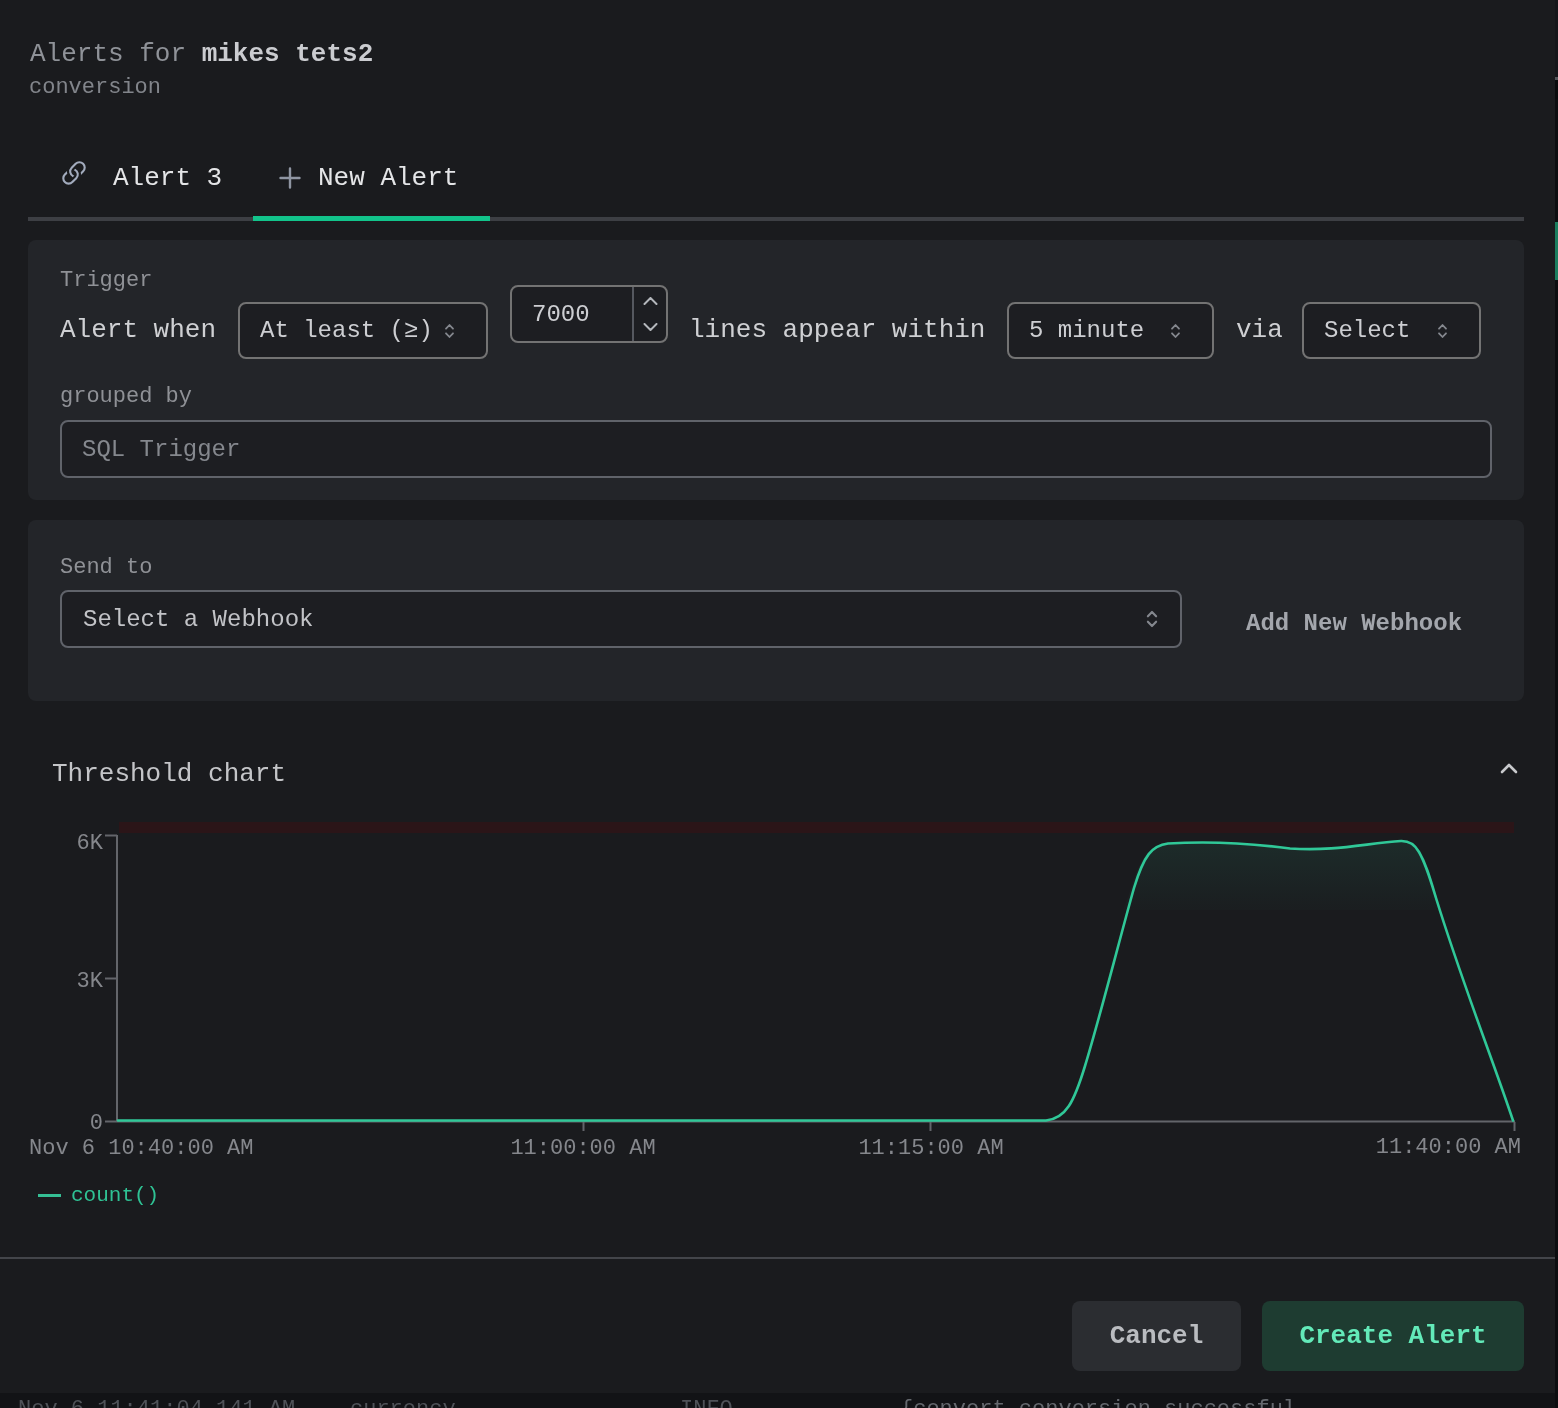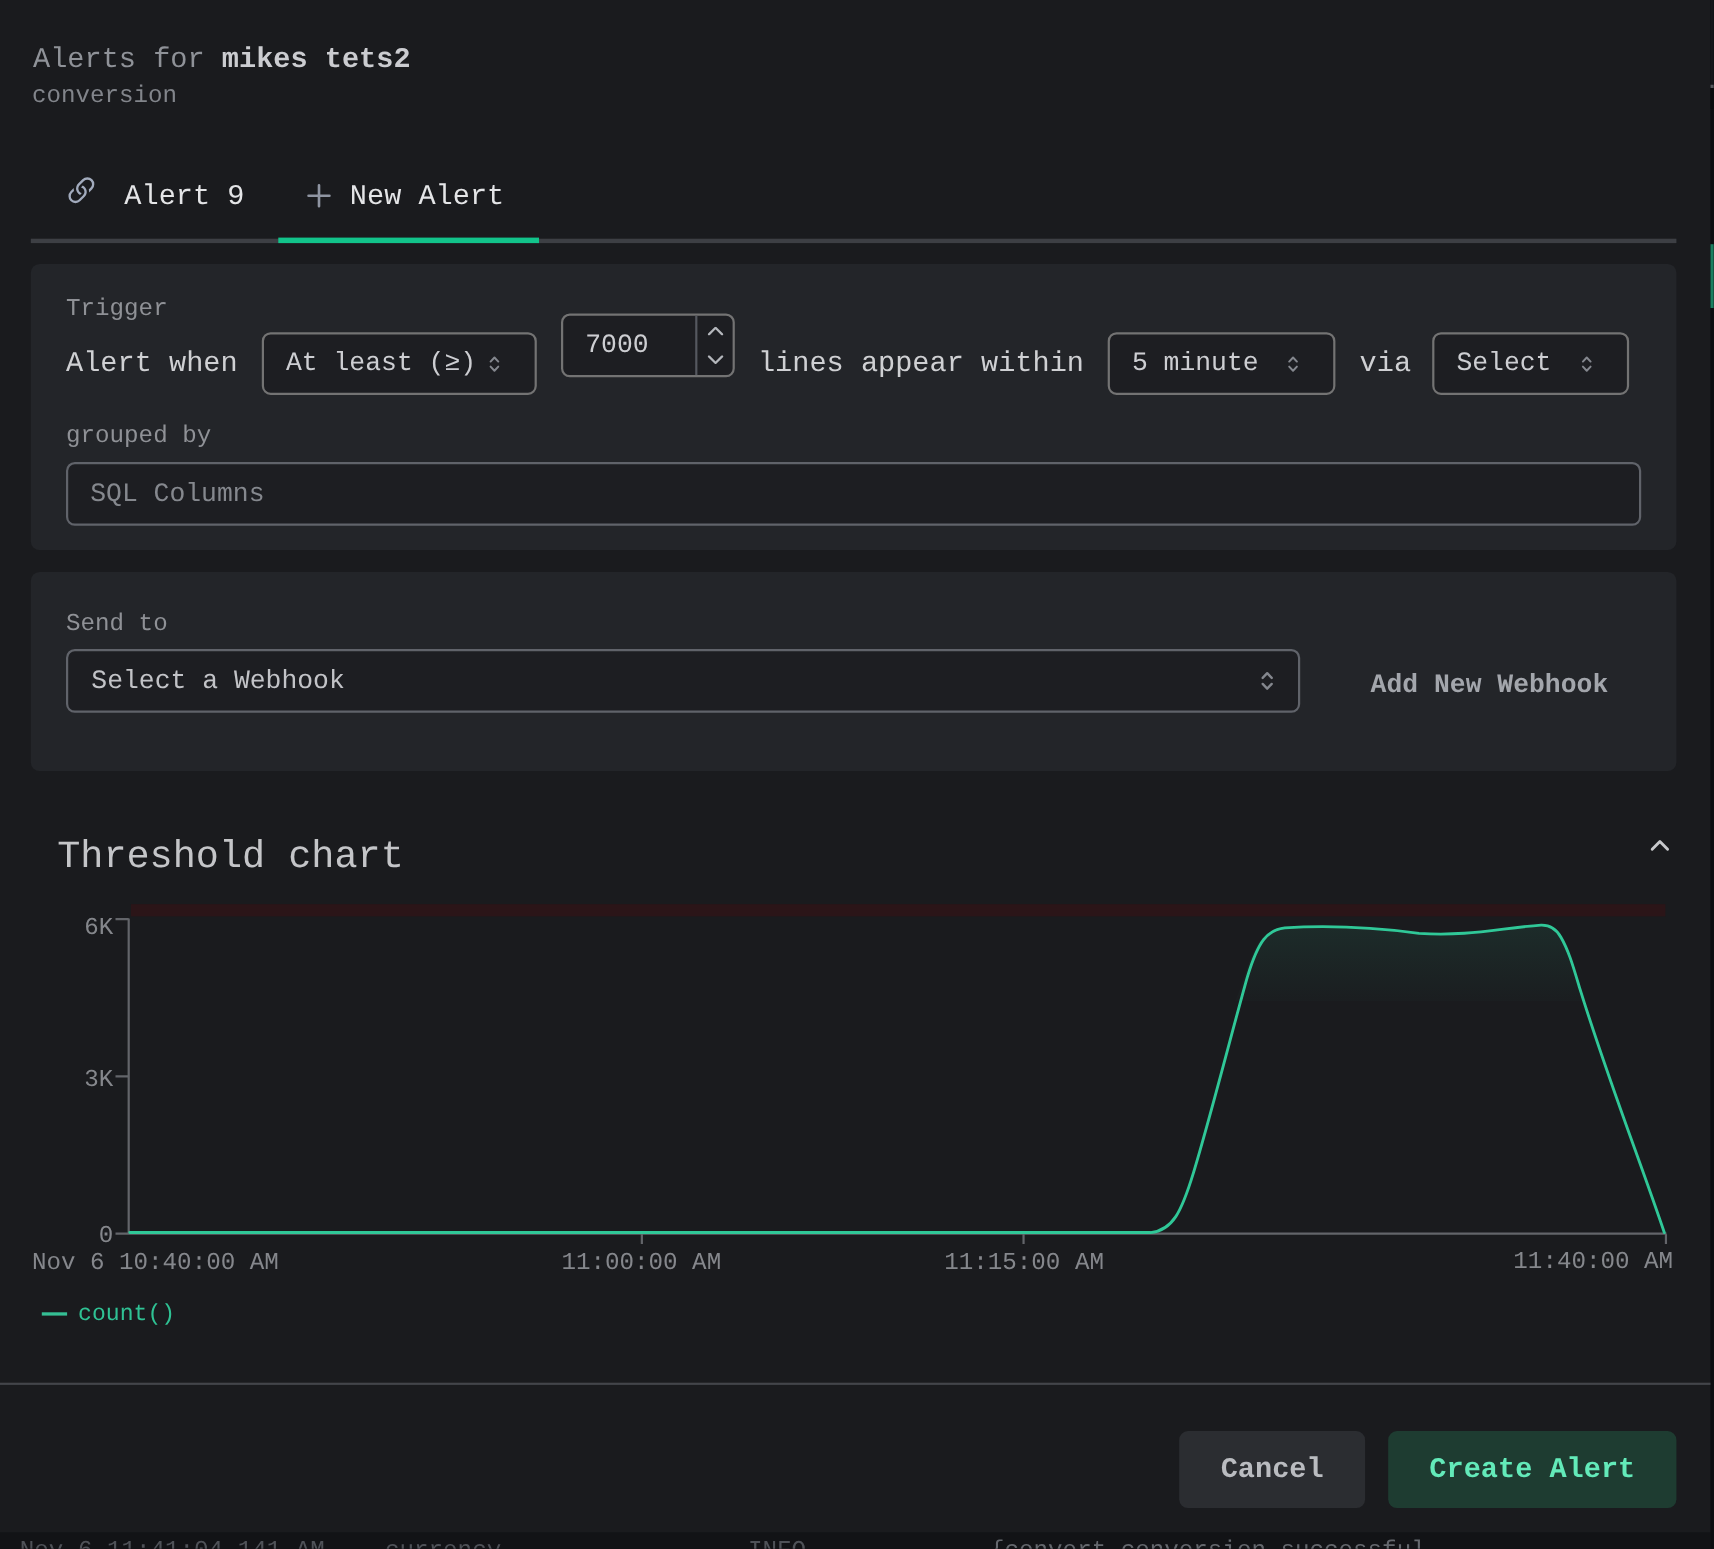--- a/index.html
+++ b/index.html
@@ -31,21 +31,21 @@
   .ctl .val { font-size:24px; color:#cdced2; padding-left:20px; white-space:pre; }
   .sel-icon { position:absolute; right:28px; top:50%; transform:translateY(-50%); }
 
   
   .footer-line { position:absolute; left:0; top:1257px; width:1556px; height:2px; background:#43454a; }
   .btn { position:absolute; top:1301px; height:70px; border-radius:8px; font-weight:bold; font-size:26px; display:flex; align-items:center; justify-content:center; }
   .btn-cancel { left:1072px; width:169px; background:#2b2d31; color:#babcc0; }
   .btn-create { left:1262px; width:262px; background:#1e3c31; color:#63eab9; }
 
   
-  .chart-title { position:absolute; left:52px; top:759px; font-size:35px; color:#c4c5c8; }
+  .chart-title { position:absolute; left:52px; top:759px; font-size:26px; color:#c4c5c8; }
   .chart-chevron { position:absolute; left:1497px; top:757px; }
 
   .legend { position:absolute; left:38px; top:1184px; font-size:21px; color:#2fc294; }
   .legend .dash { display:inline-block; width:23px; height:3px; background:#35bf94; vertical-align:4px; margin-right:10px; }
 
   .behindrow { position:absolute; top:1397px; left:0; width:1558px; font-size:22px; color:#4f5258; white-space:pre; }
   .edge { position:absolute; right:0; top:0; width:3px; height:1408px; background:#0c0d10; }
   .edge .thumb { position:absolute; left:0; top:222px; width:3px; height:58px; background:#1b7e5f; }
 </style>
 </head>
@@ -61,21 +61,21 @@
     <div class="title">Alerts for <b>mikes tets2</b></div>
     <div class="subtitle">conversion</div>
 
     <div class="tabbar">
       <div class="baseline"></div>
       <div class="tab2-underline"></div>
       <svg class="tab1-icon" width="34" height="34" viewBox="0 0 16 16" fill="#a2abbd">
         <path d="M4.715 6.542 3.343 7.914a3 3 0 1 0 4.243 4.243l1.828-1.829A3 3 0 0 0 8.586 5.5L8 6.086a1.002 1.002 0 0 0-.154.199 2 2 0 0 1 .861 3.337L6.88 11.45a2 2 0 1 1-2.83-2.83l.793-.792a4.018 4.018 0 0 1-.128-1.287z"></path>
         <path d="M6.586 4.672A3 3 0 0 0 7.414 9.5l.775-.776a2 2 0 0 1-.896-3.346L9.12 3.55a2 2 0 1 1 2.83 2.83l-.793.792c.112.42.155.855.128 1.287l1.372-1.372a3 3 0 1 0-4.243-4.243z"></path>
       </svg>
-      <div class="tab1-text">Alert 9</div>
+      <div class="tab1-text">Alert 3</div>
       <svg class="tab2-plus" width="24" height="24" viewBox="0 0 24 24" fill="none" stroke="#8f95a2" stroke-width="2.4" stroke-linecap="round">
         <path d="M12 2.5v19M2.5 12h19"></path>
       </svg>
       <div class="tab2-text">New Alert</div>
     </div>
 
     <div class="panel panel-trigger"></div>
     <div class="lbl" style="position:absolute;left:60px;top:268px;">Trigger</div>
     <div class="row-text" style="position:absolute;left:60px;top:315px;">Alert when</div>
     <div class="ctl" style="left:238px;top:302px;width:250px;height:57px;">
@@ -104,21 +104,21 @@
     </div>
     <div class="row-text" style="position:absolute;left:1236px;top:315px;">via</div>
     <div class="ctl" style="left:1302px;top:302px;width:179px;height:57px;">
       <span class="val">Select</span>
       <svg class="sel-icon" width="17" height="17" viewBox="0 0 17 17" fill="none" stroke="#84878e" stroke-width="1.8" stroke-linecap="round" stroke-linejoin="round">
           <path d="M5 6.2 8.5 2.5 12 6.2M5 10.8l3.5 3.7 3.5-3.7"></path>
         </svg>
     </div>
     <div class="lbl" style="position:absolute;left:60px;top:384px;">grouped by</div>
     <div class="ctl" style="left:60px;top:420px;width:1432px;height:58px;border-color:#60636a;">
-      <span class="val" style="color:#85888e;">SQL Columns</span>
+      <span class="val" style="color:#85888e;">SQL Trigger</span>
     </div>
 
     <div class="panel panel-send"></div>
     <div class="lbl" style="position:absolute;left:60px;top:555px;">Send to</div>
     <div class="ctl" style="left:60px;top:590px;width:1122px;height:58px;border-color:#60636a;">
       <span class="val" style="color:#c2c3c7;padding-left:21px;">Select a Webhook</span>
       <svg class="sel-icon" style="right:18px;" width="20" height="20" viewBox="0 0 17 17" fill="none" stroke="#84878e" stroke-width="1.8" stroke-linecap="round" stroke-linejoin="round">
           <path d="M5 6.2 8.5 2.5 12 6.2M5 10.8l3.5 3.7 3.5-3.7"></path>
         </svg>
     </div>

